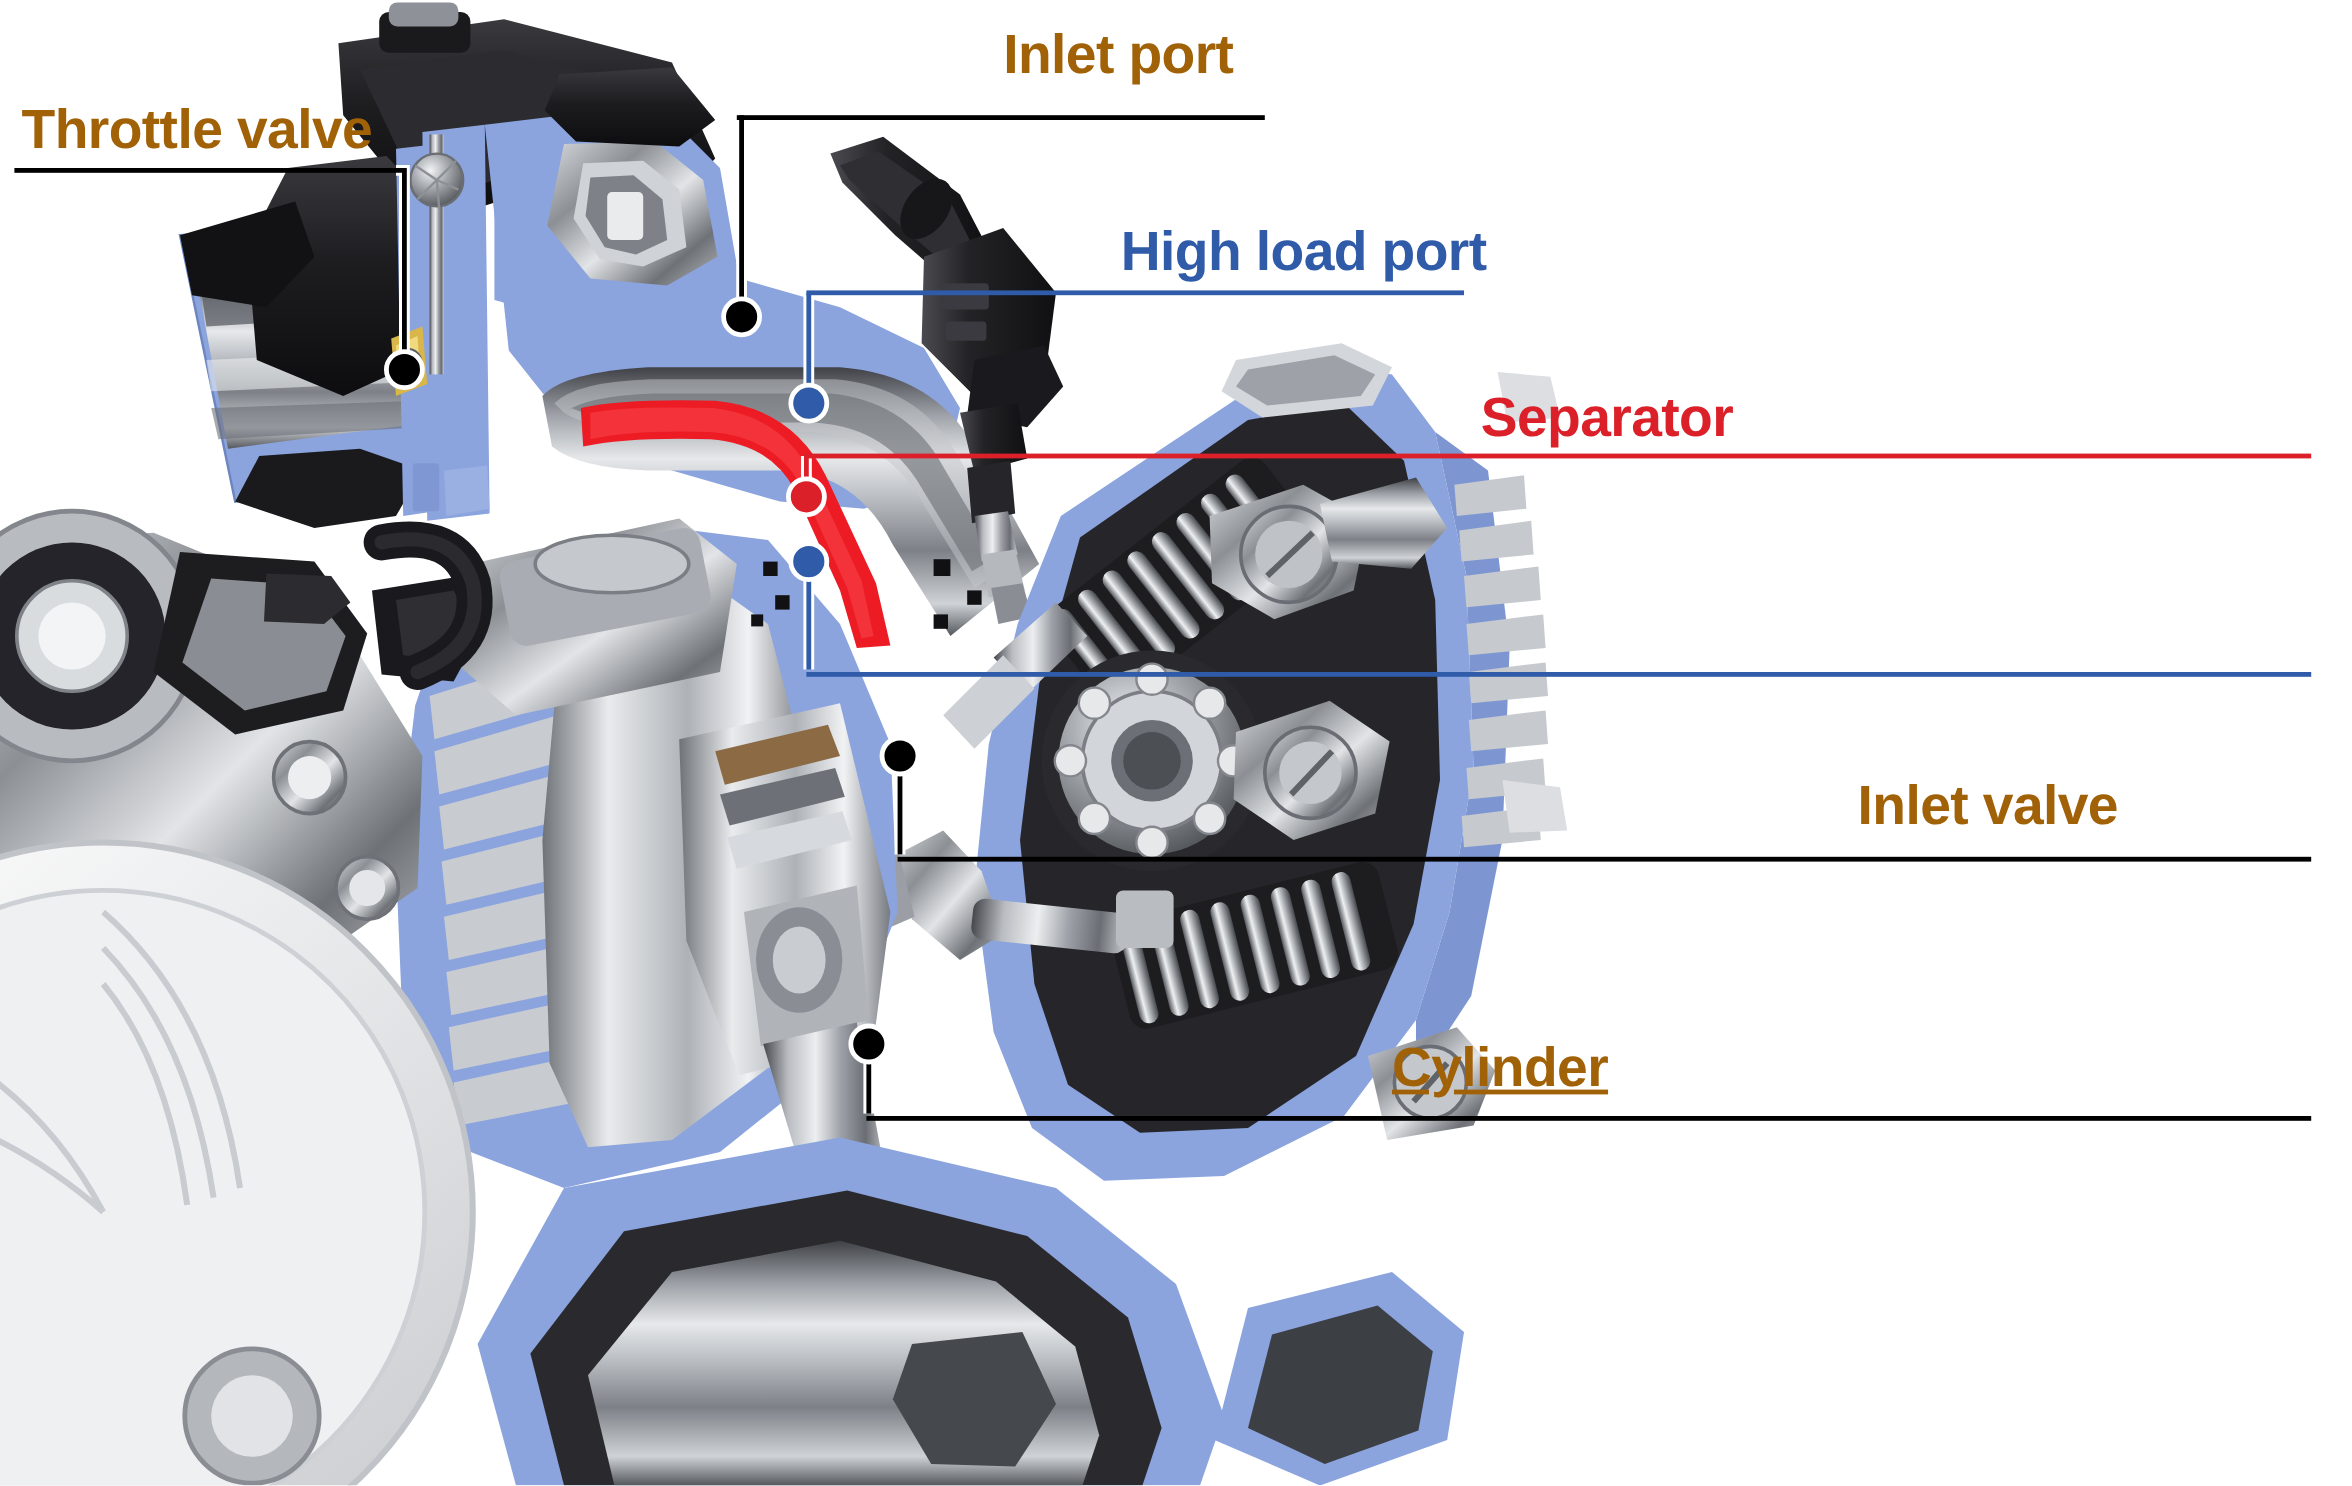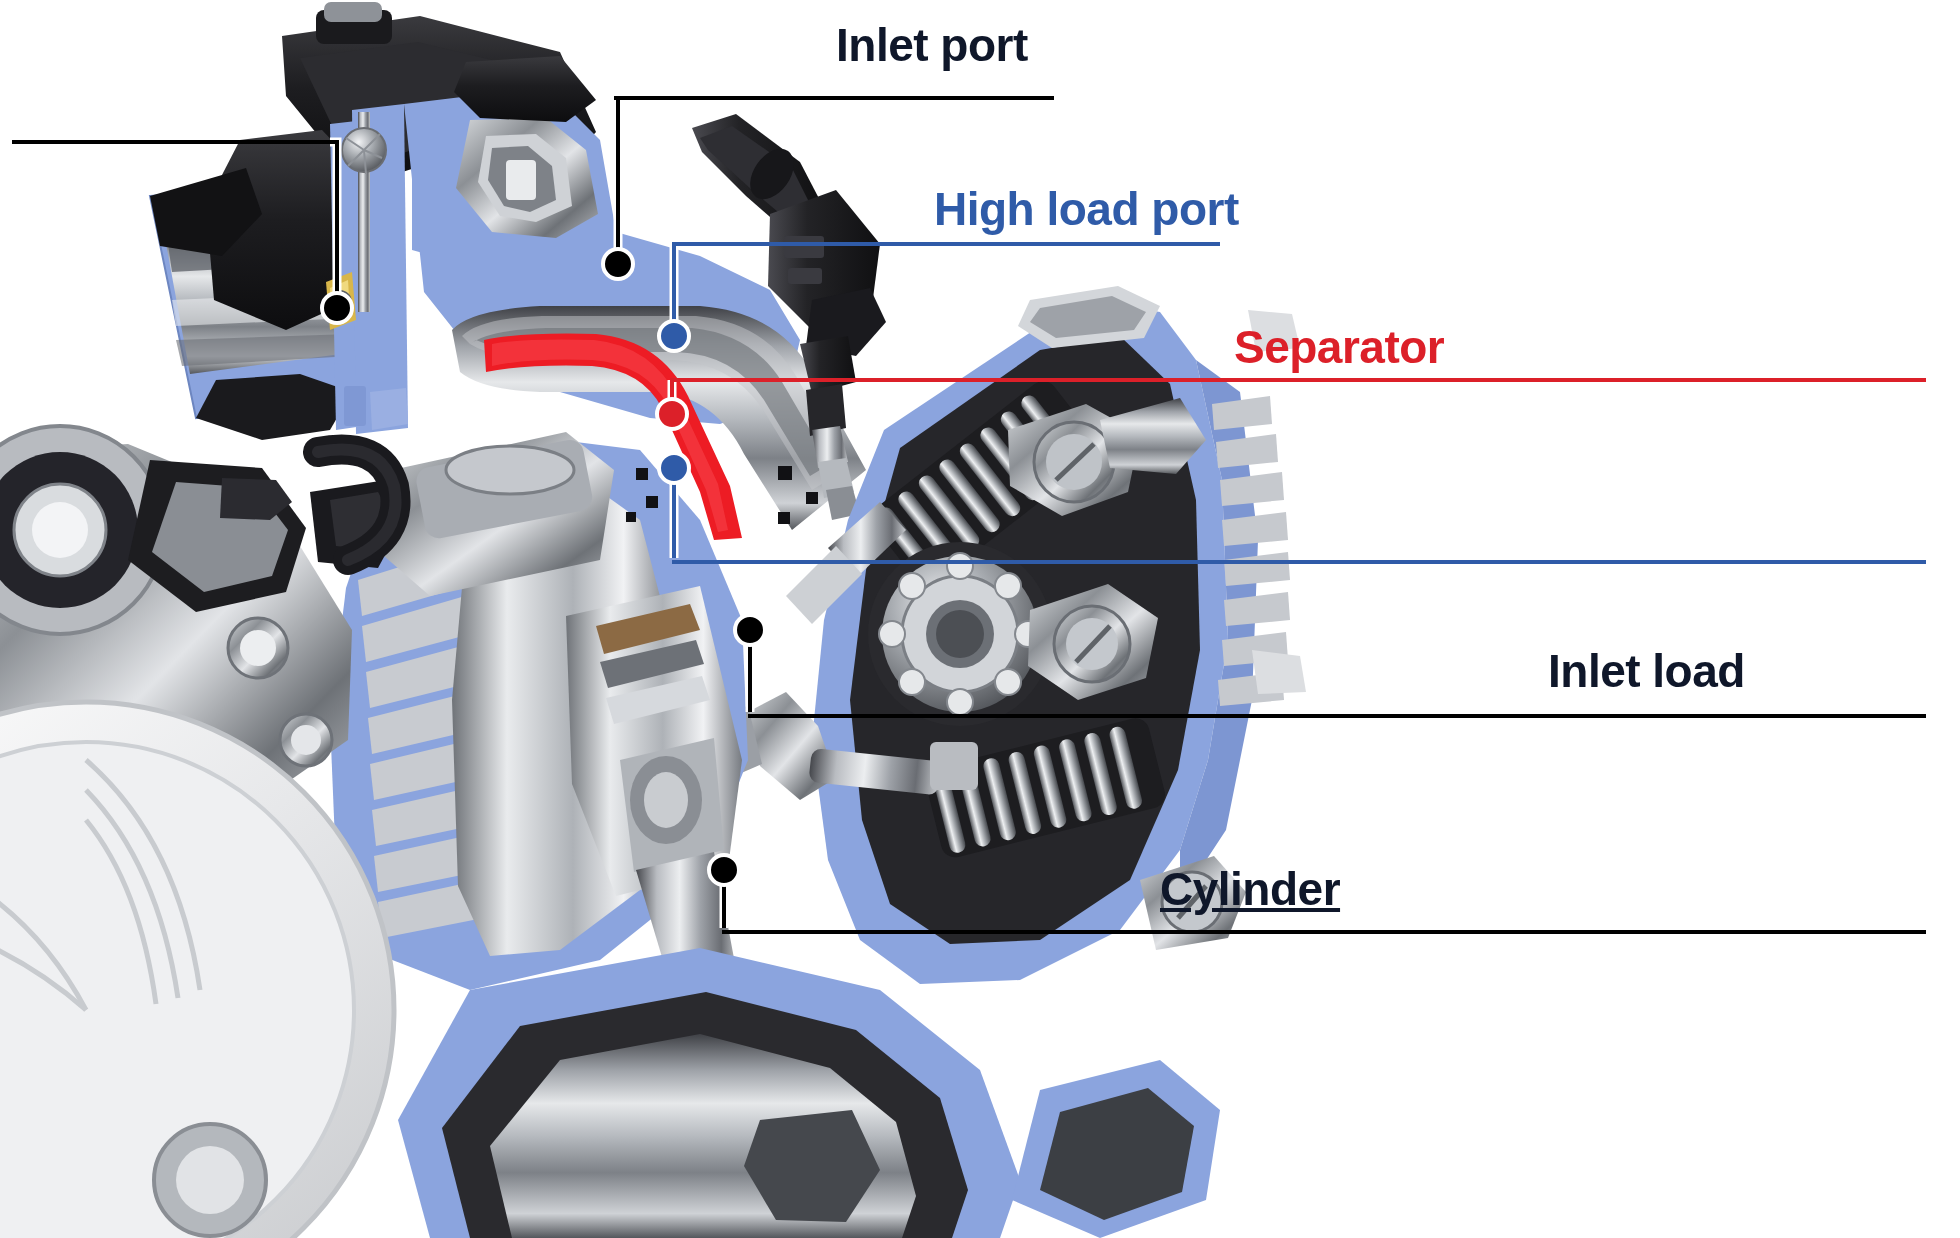--- a/index.html
+++ b/index.html
@@ -2,21 +2,21 @@
 <html><head>
 <meta charset="utf-8">
 <title>Engine Cutaway Diagram</title>
 <style>
   html,body{margin:0;padding:0;background:#fff;}
   body{font-family:"Liberation Sans",sans-serif;}
   #stage{position:relative;width:1960px;height:1238px;background:#ffffff;overflow:hidden;}
   #art{position:absolute;inset:0;width:1960px;height:1238px;}
   .lbl{position:absolute;font-weight:700;letter-spacing:-0.5px;white-space:nowrap;
        line-height:1;font-family:"Liberation Sans",sans-serif;}
-  .lbl.navy{color:#0f172a;}
+  .lbl.navy{color:#a16207;}
   .lbl.blue{color:#2f5ba8;}
   .lbl.red{color:#dc2029;}
   .rule{position:absolute;height:4px;}
   .rule.navy{background:#000000;}
   .rule.blue{background:#2f5ba8;}
   .rule.red{background:#dc2029;}
   #overlay{position:absolute;inset:0;width:1960px;height:1238px;pointer-events:none;}
 </style>
 </head>
 <body>
@@ -403,32 +403,33 @@
       <circle cx="750" cy="630" r="15" fill="#000000" stroke="#ffffff" stroke-width="4"></circle>
     </g>
 
     <g>
       <polyline points="724,928 724,878" fill="none" stroke="#ffffff" stroke-width="9"></polyline>
       <polyline points="724,928 724,878" fill="none" stroke="#000000" stroke-width="4"></polyline>
       <circle cx="724" cy="870" r="15" fill="#000000" stroke="#ffffff" stroke-width="4"></circle>
     </g>
   </svg>
 
+  <div class="lbl navy" style="left:18px;top:84px;font-size:46px;">Throttle valve</div>
   <div class="rule navy" style="left:12px;top:140px;width:318px;"></div>
 
   <div class="lbl navy" style="left:836px;top:22px;font-size:46px;">Inlet port</div>
   <div class="rule navy" style="left:614px;top:96px;width:440px;"></div>
 
   <div class="lbl blue" style="left:934px;top:186px;font-size:46px;">High load port</div>
   <div class="rule blue" style="left:672px;top:242px;width:548px;"></div>
 
   <div class="lbl red" style="left:1234px;top:324px;font-size:46px;">Separator</div>
   <div class="rule red" style="left:670px;top:378px;width:1256px;"></div>
 
   <div class="rule blue" style="left:672px;top:560px;width:1254px;"></div>
 
-  <div class="lbl navy" style="left:1548px;top:648px;font-size:46px;">Inlet load</div>
+  <div class="lbl navy" style="left:1548px;top:648px;font-size:46px;">Inlet valve</div>
   <div class="rule navy" style="left:748px;top:714px;width:1178px;"></div>
 
   <div class="lbl navy" style="left:1160px;top:866px;font-size:46px;text-decoration:underline;">Cylinder</div>
   <div class="rule navy" style="left:722px;top:930px;width:1204px;"></div>
 
 </div>
 
 </body></html>

